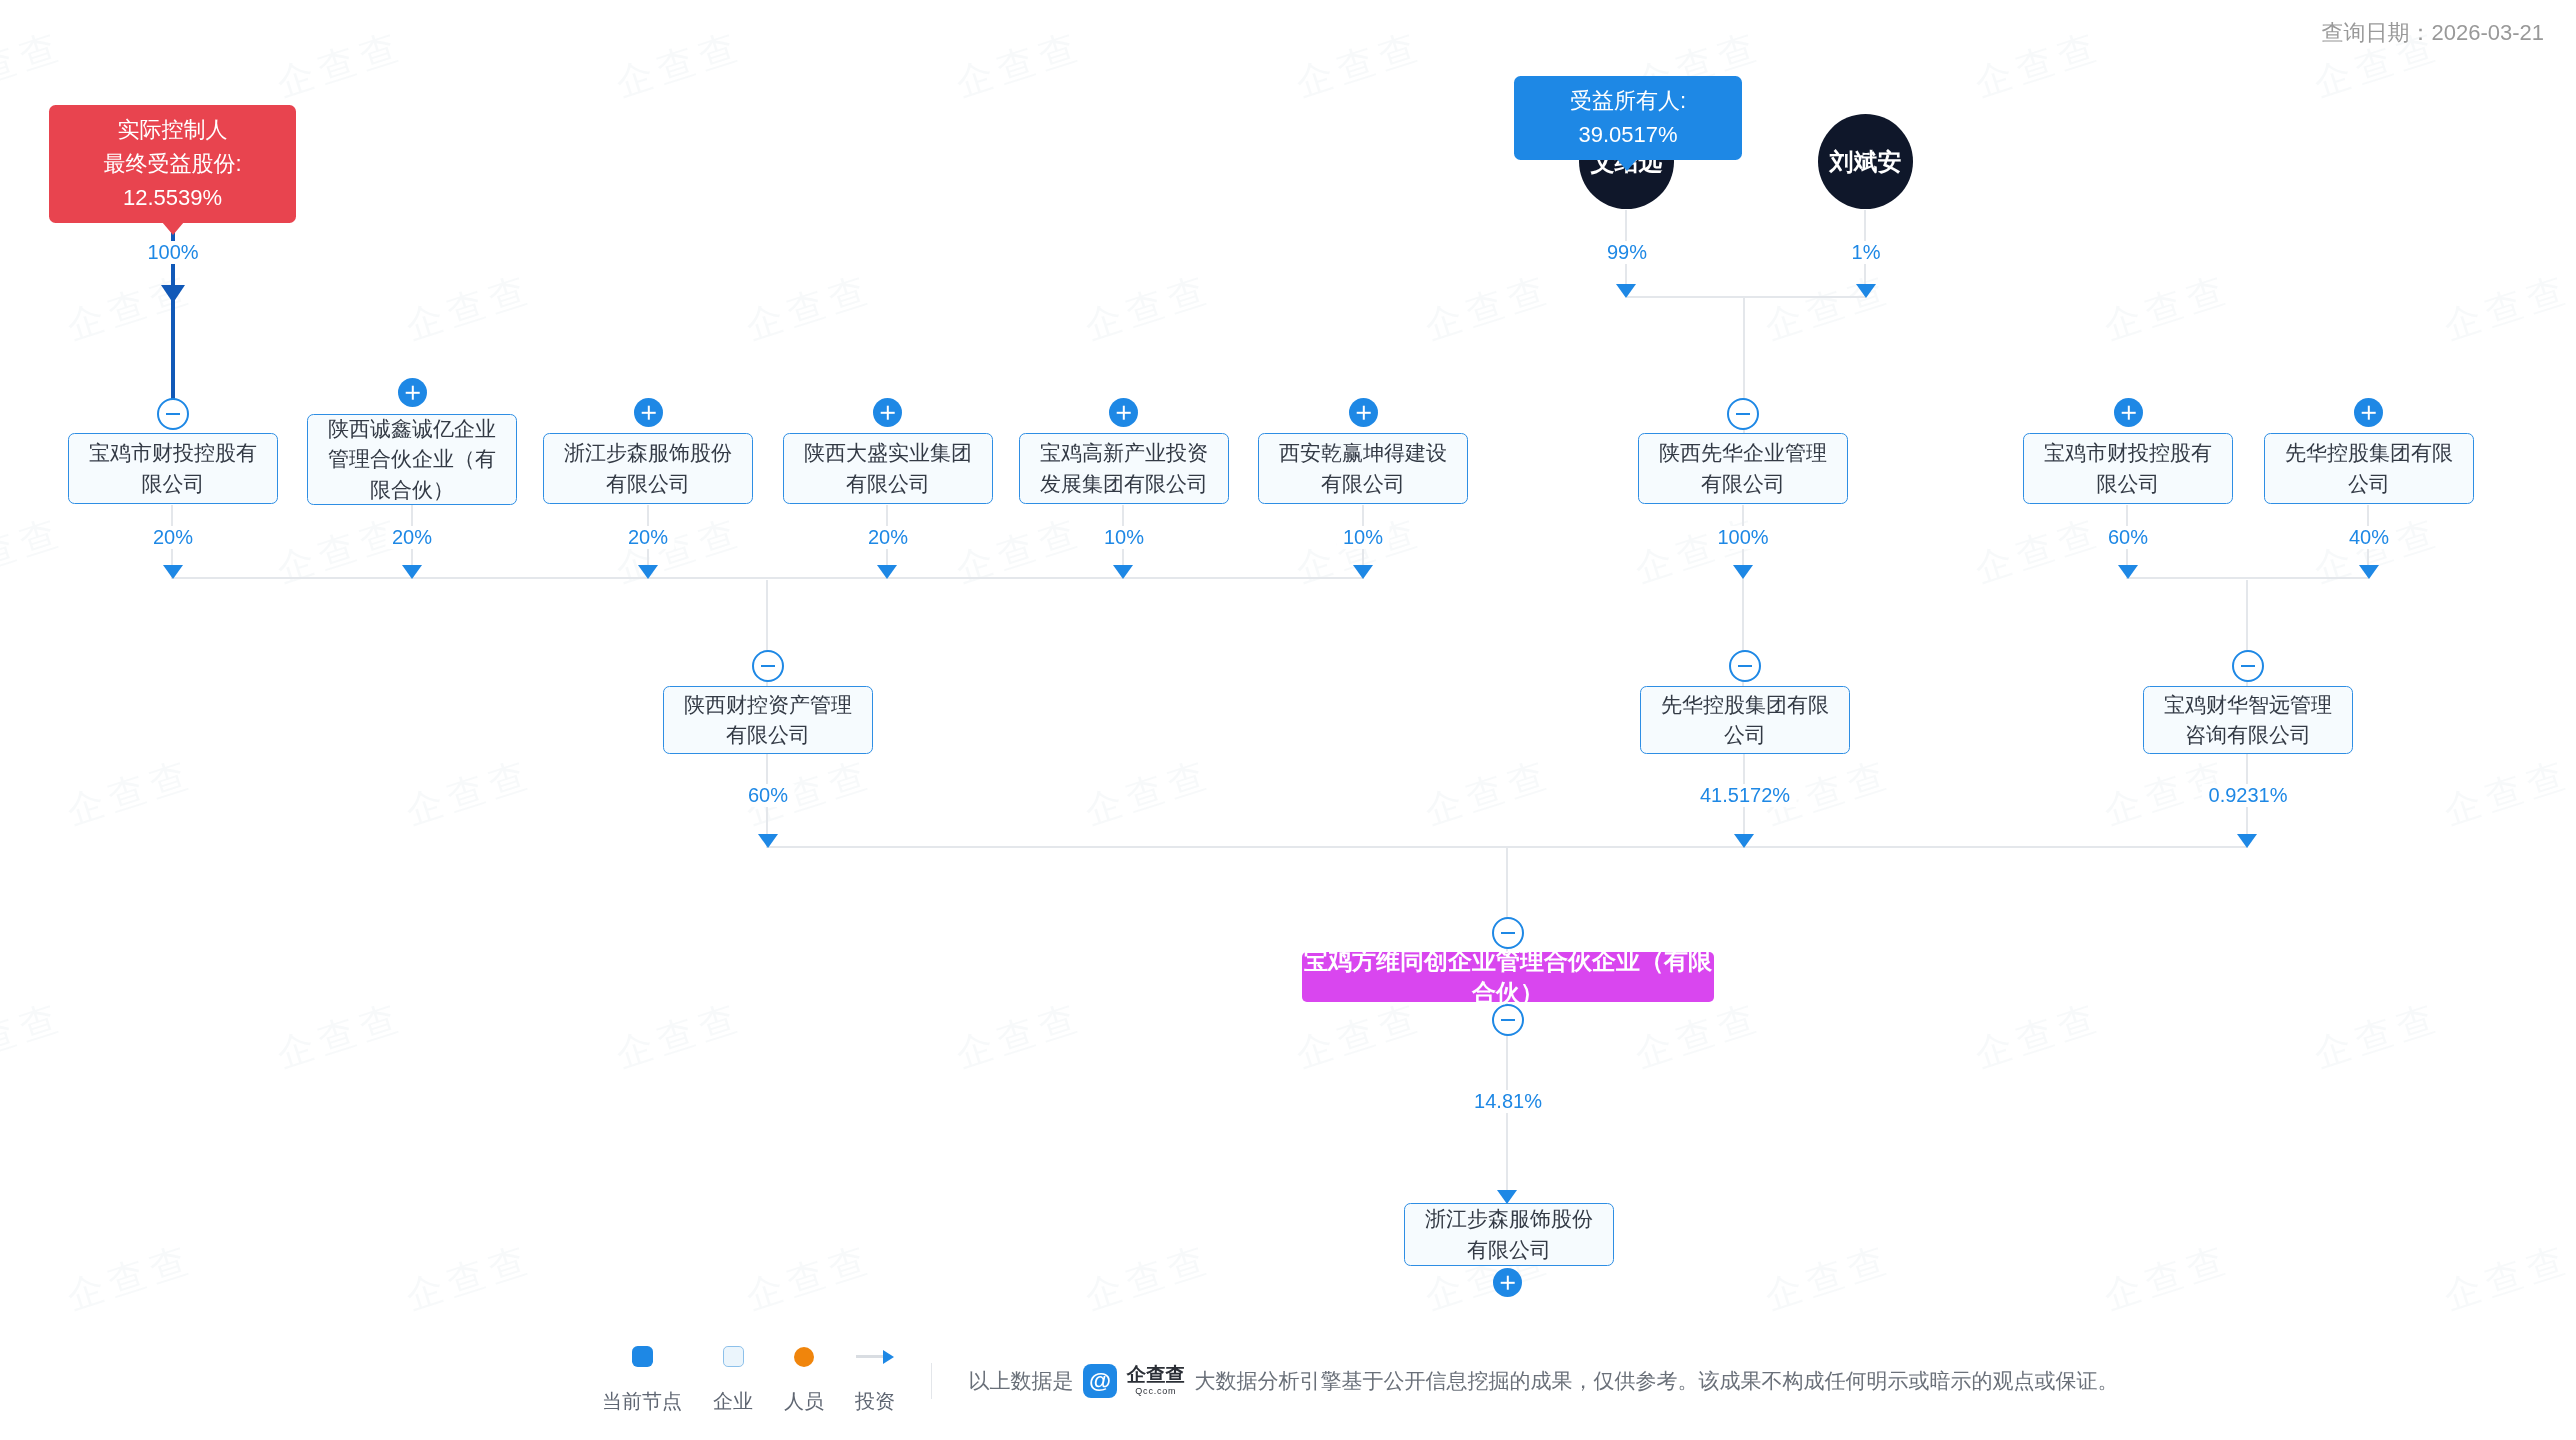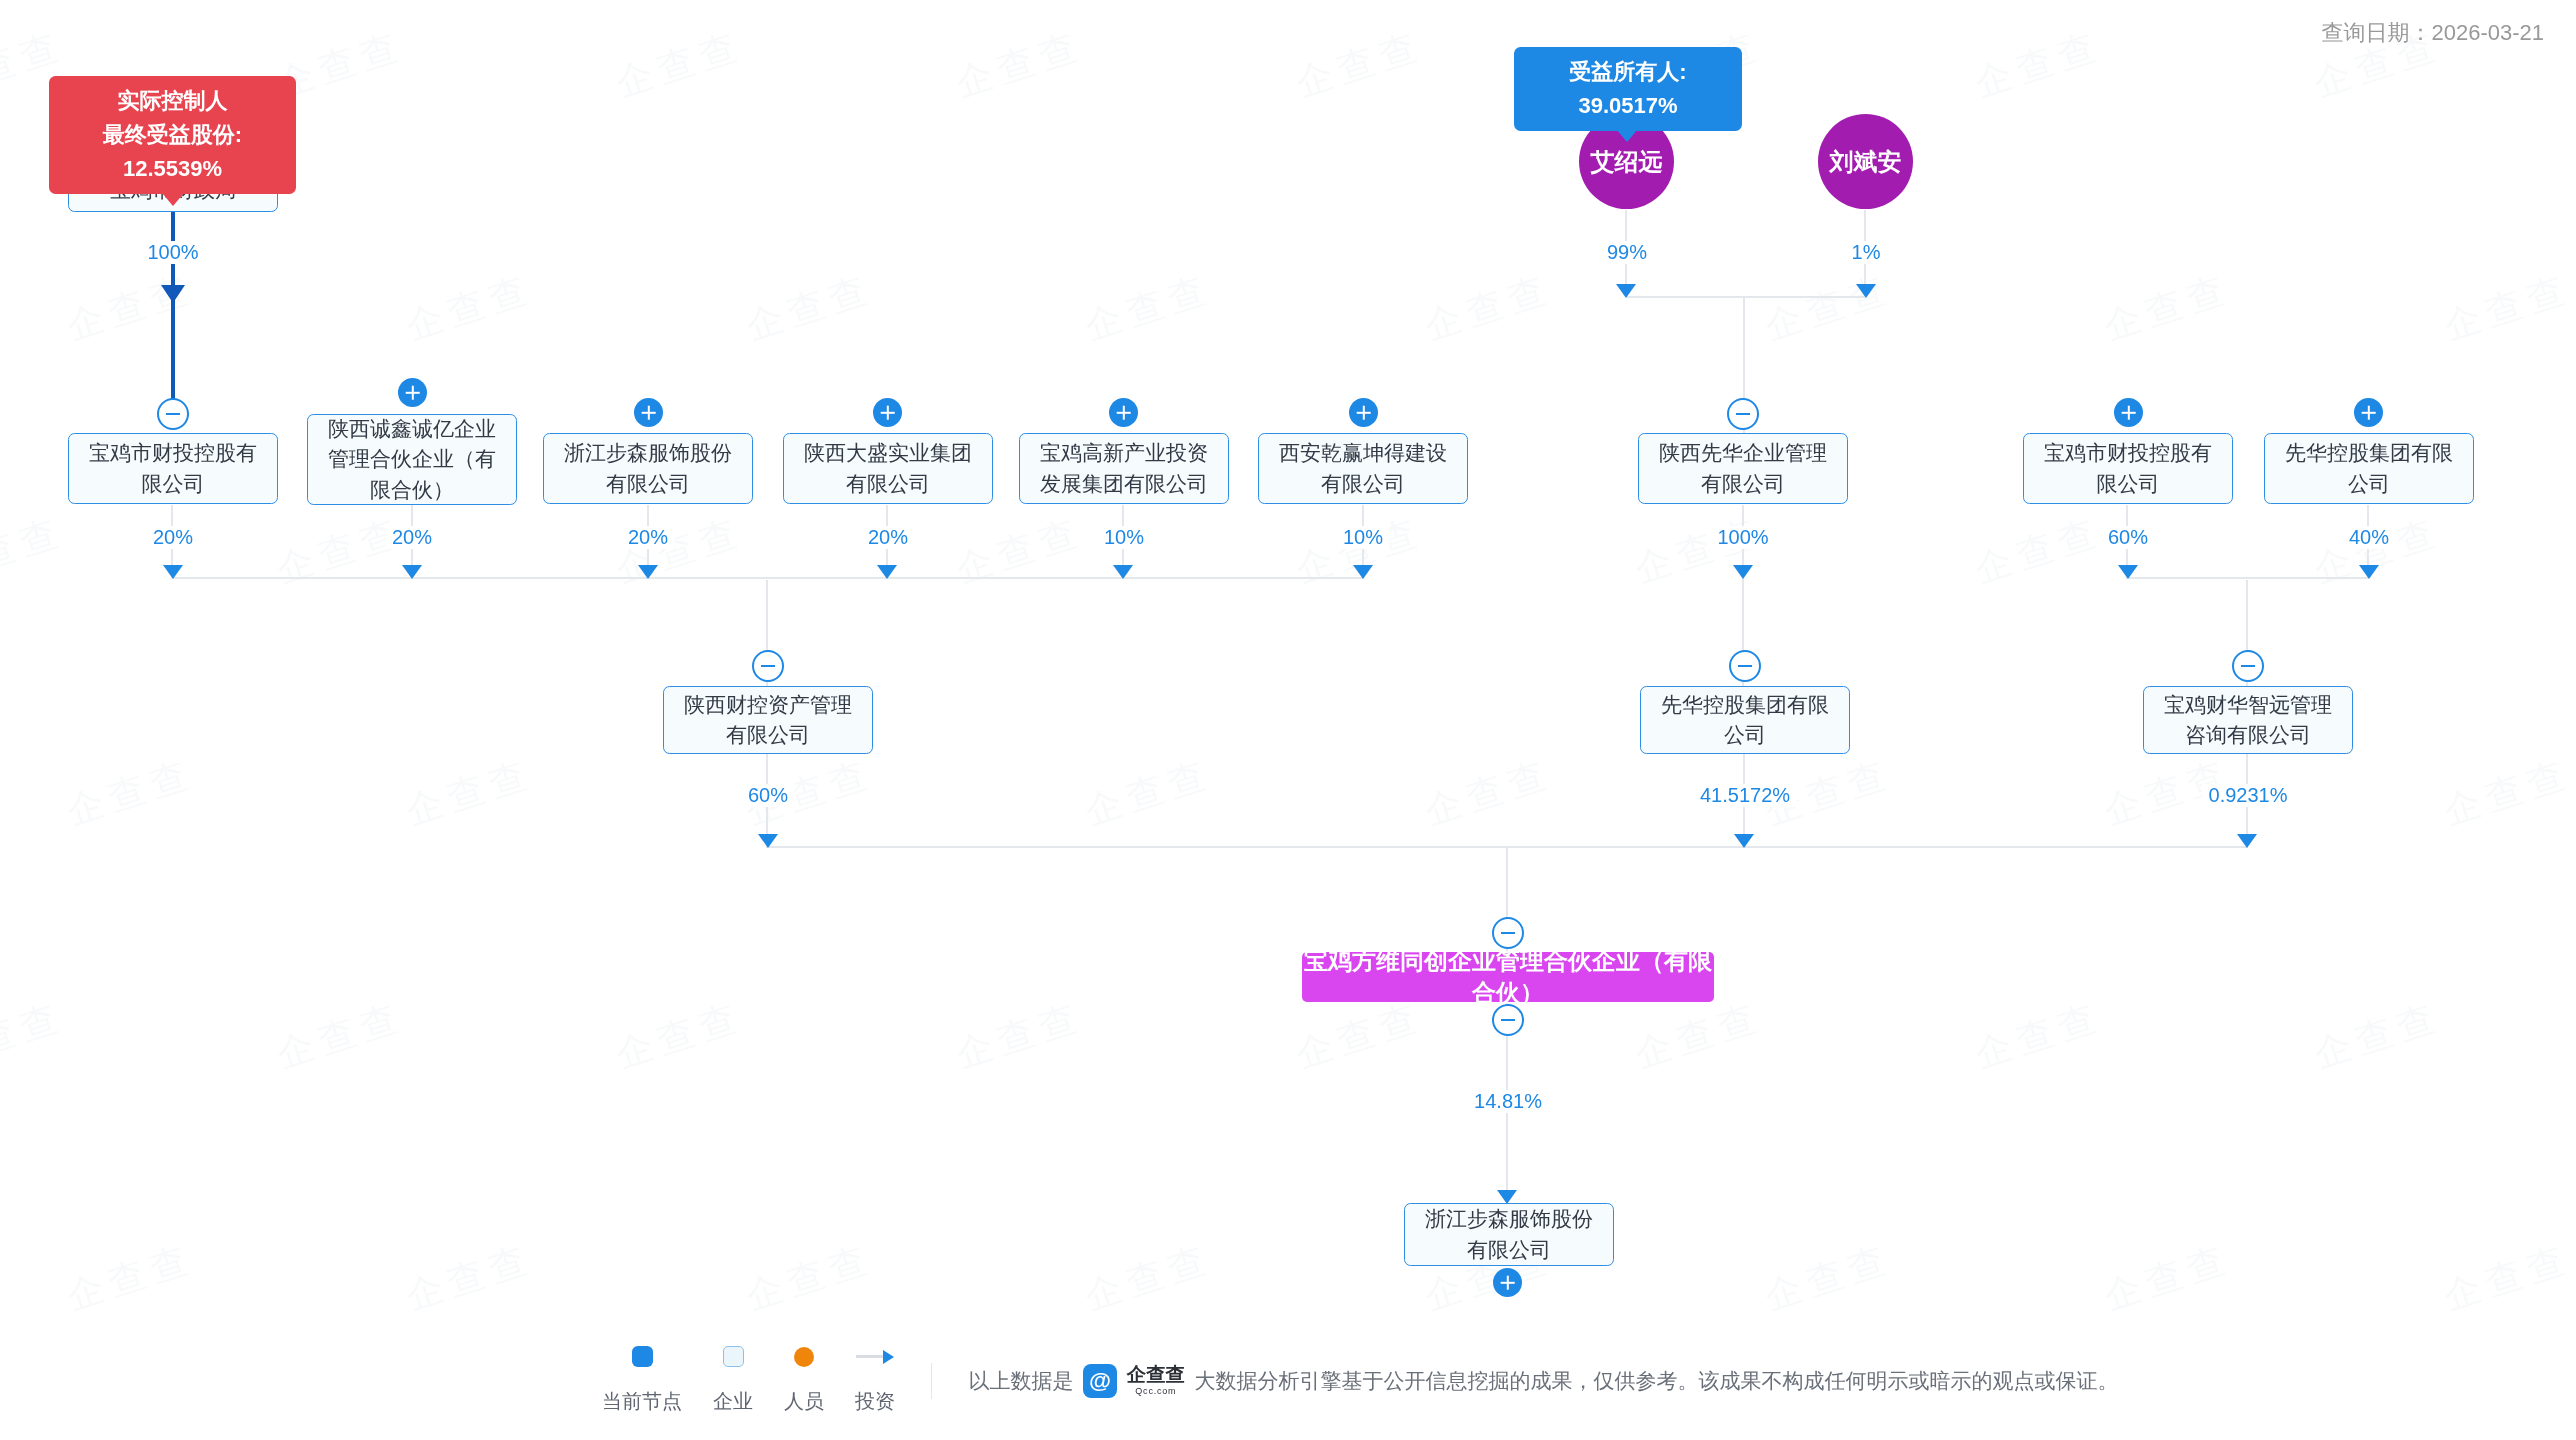--- a/index.html
+++ b/index.html
@@ -4,35 +4,35 @@
 <style>
   html,body{margin:0;padding:0;background:#fff;}
   body{font-family:"Liberation Sans","DejaVu Sans",sans-serif;}
   #canvas{position:relative;width:2576px;height:1441px;background:#fff;overflow:hidden;}
   .wm{position:absolute;transform:rotate(-18deg);font-size:37px;color:rgba(140,165,190,.07);letter-spacing:6.5px;white-space:nowrap;pointer-events:none;}
   .box{position:absolute;border:1.6px solid #2E8EE4;border-radius:6.5px;background:#F6FBFE;color:#333A45;
        display:flex;align-items:center;justify-content:center;text-align:center;
        font-size:21px;line-height:1.45;padding:3.2px 9.7px;box-sizing:border-box;cursor:pointer;}
   .blue-box{position:absolute;background:#d946ef;border-radius:4.9px;color:#fff;font-weight:bold;font-size:24px;
        display:flex;align-items:center;justify-content:center;text-align:center;cursor:pointer;box-sizing:border-box;}
-  .person{position:absolute;width:95px;height:95px;border-radius:50%;background:#a21caf;color:#fff;
+  .person{position:absolute;width:95px;height:95px;border-radius:50%;background:#0f172a;color:#fff;
        font-weight:bold;font-size:24px;display:flex;align-items:center;justify-content:center;cursor:pointer;}
   .pct{position:absolute;transform:translateX(-50%);color:#1E88E5;font-size:20px;background:#fff;padding:0 6.5px;white-space:nowrap;}
   .vl,.hl{position:absolute;background:#E4E7EB;}
   .vl{width:2.4px;} .hl{height:2.4px;}
   .ctl{position:absolute;width:4px;background:#1159B8;}
   .arr{position:absolute;width:0;height:0;border-left:10.5px solid transparent;border-right:10.5px solid transparent;border-top:14.6px solid #1E88E5;}
   .arr.dark{border-left:12px solid transparent;border-right:12px solid transparent;border-top:18px solid #1159B8;}
   .minus{position:absolute;width:32px;height:32px;box-sizing:border-box;border:2.4px solid #1E88E5;background:#fff;border-radius:50%;
        display:flex;align-items:center;justify-content:center;cursor:pointer;}
   .minus::before{content:"";width:14.6px;height:2.4px;background:#1E88E5;}
   .plus{position:absolute;width:29px;height:29px;background:#1E88E5;border-radius:50%;cursor:pointer;}
   .plus::before{content:"";position:absolute;left:50%;top:50%;transform:translate(-50%,-50%);width:14.6px;height:2.4px;background:#fff;}
   .plus::after{content:"";position:absolute;left:50%;top:50%;transform:translate(-50%,-50%);width:2.4px;height:14.6px;background:#fff;}
-  .badge{position:absolute;color:#fff;font-weight:bold;font-size:22px;border-radius:6.5px;text-align:center;line-height:1.55;padding:8px 18px;box-sizing:border-box;}
+  .badge{position:absolute;color:#fff;font-weight:normal;font-size:22px;border-radius:6.5px;text-align:center;line-height:1.55;padding:8px 18px;box-sizing:border-box;margin-top:29px;}
   .badge.red{background:#E8444F;}
   .badge.blue{background:#1E88E5;}
   .badge .tip{position:absolute;bottom:-11.3px;width:0;height:0;border-left:11.3px solid transparent;border-right:11.3px solid transparent;}
   .badge.red .tip{border-top:13px solid #E8444F;}
   .badge.blue .tip{border-top:13px solid #1E88E5;}
   .qdate{position:absolute;right:32px;top:18px;color:#999;font-size:22px;}
   .bottom{position:absolute;left:602px;top:1352px;height:57px;display:flex;align-items:center;gap:31px;}
   .lg-item{display:flex;flex-direction:column;align-items:center;gap:21px;color:#5F6672;font-size:20px;}
   .lg-cur{width:21px;height:21px;background:#1E88E5;border-radius:5.7px;}
   .lg-co{width:21px;height:21px;background:#EBF5FC;border:1.6px solid #8CC0EA;border-radius:4.9px;box-sizing:border-box;}

